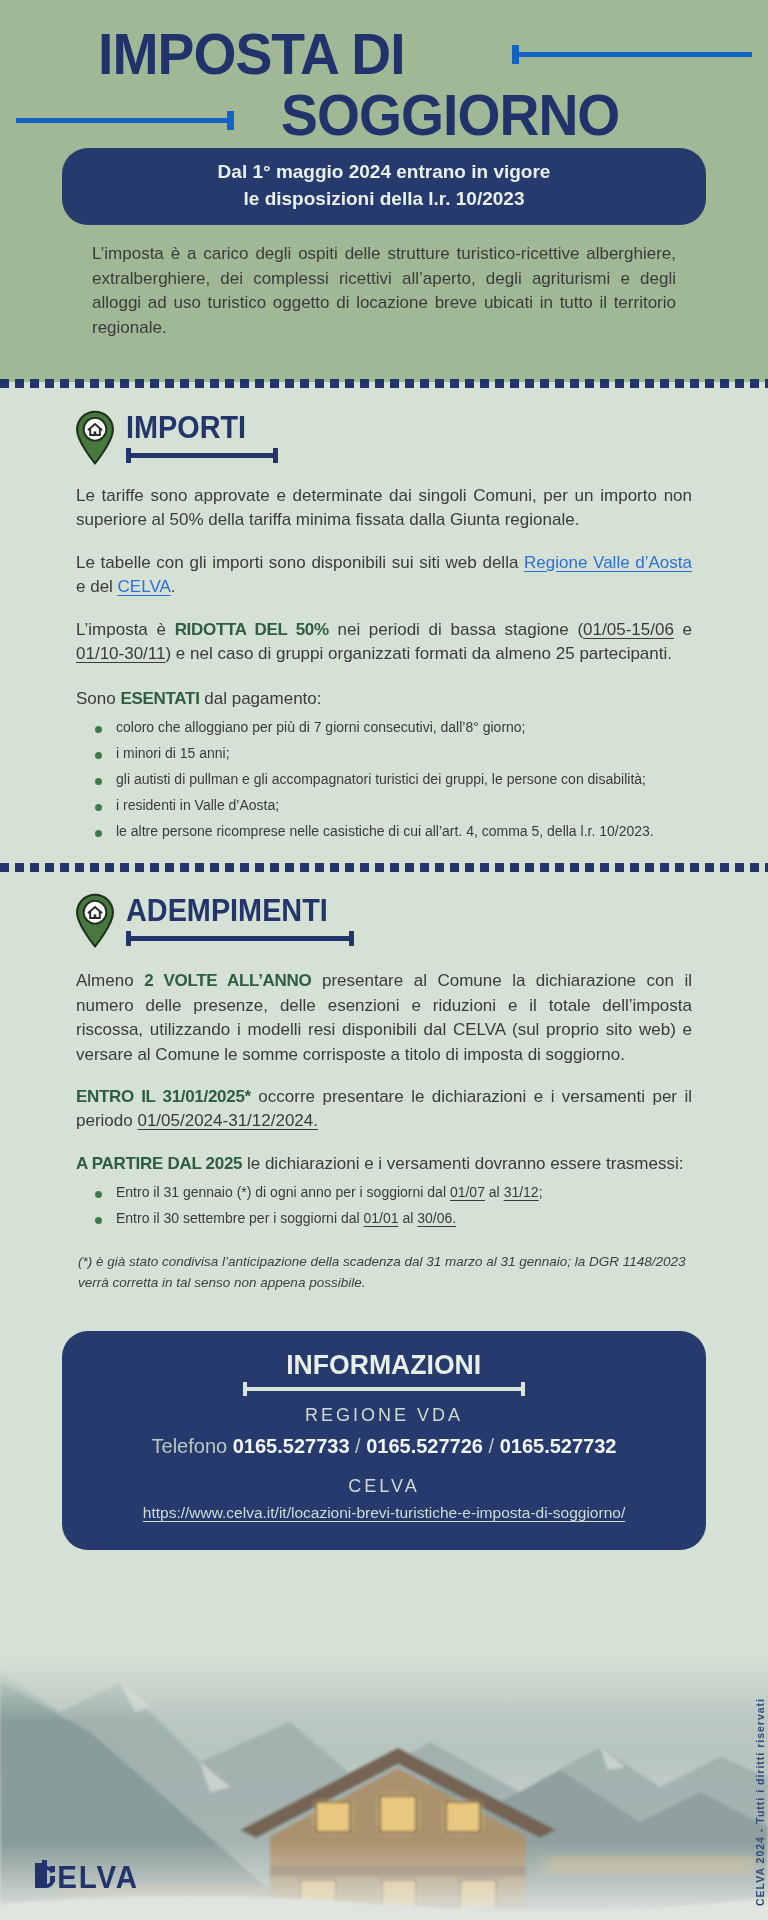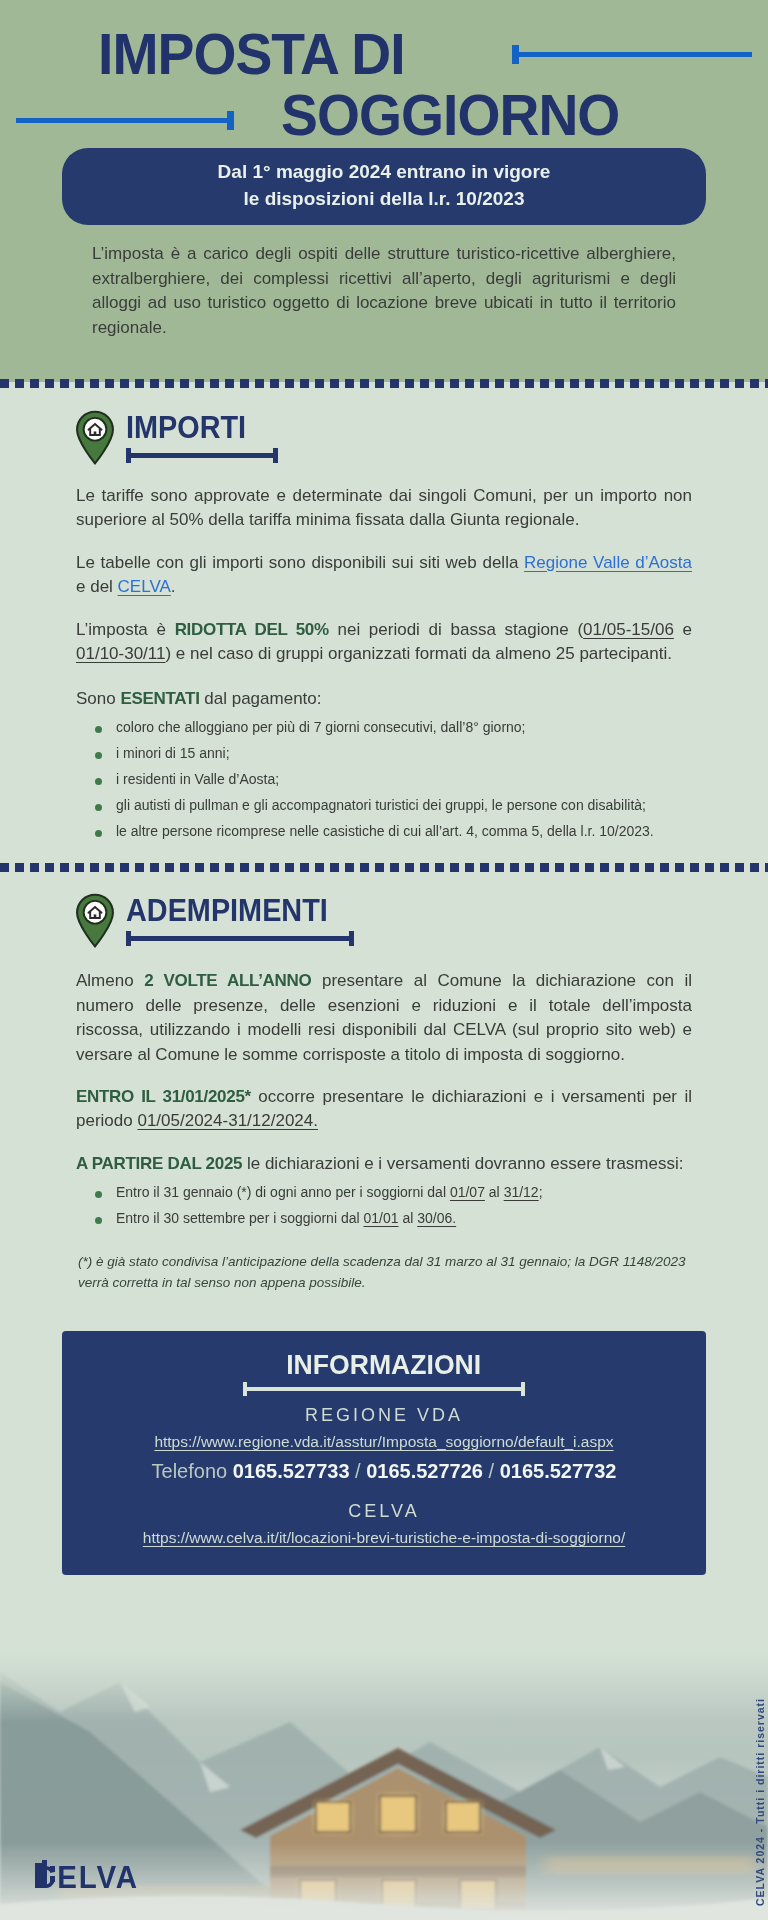--- a/index.html
+++ b/index.html
@@ -57,21 +57,21 @@
   ul.blist{ list-style:none; margin:6px 76px 0 0; padding-left:116px; }
   ul.blist li{ position:relative; text-align:justify; font-size:14px; line-height:1.43;
                color:#3a3c3a; font-weight:500; margin-top:6px; }
   ul.blist li::before{ content:''; position:absolute; left:-21px; top:9px; width:7px; height:7px;
                        border-radius:50%; background:#3e7b4b; }
 
   .footnote{ margin:24px 78px 0; font-style:italic; font-size:13.5px; line-height:1.5;
              color:#36453c; font-weight:500; }
 
   
-  .infobox{ width:644px; margin:38px auto 0; background:#263a6e; border-radius:4px;
+  .infobox{ width:644px; margin:38px auto 0; background:#263a6e; border-radius:26px;
             padding:18px 28px 28px; text-align:center; color:#d9e4da; position:relative; z-index:3; }
   .info-title{ font-size:28px; font-weight:800; color:#e8efe7; display:inline-block;
                transform:scaleX(.95); }
   .info-rule{ position:relative; height:4px; background:#d9e4da; width:282px; margin:6px auto 0; }
   .info-rule::before,.info-rule::after{ content:''; position:absolute; top:-5px; width:4px; height:14px; background:#d9e4da; }
   .info-rule::before{ left:0; } .info-rule::after{ right:0; }
   .org{ font-size:18px; letter-spacing:3px; margin-top:14px; color:#cfdcd2; font-weight:400; }
   .info-url{ display:inline-block; margin-top:7px; font-size:15.5px; color:#cfdcd2;
              text-decoration:underline; text-underline-offset:3px; cursor:pointer; }
   .phone-line{ margin-top:9px; font-size:20px; color:#b9c9bf; }
@@ -132,22 +132,22 @@
 
     <p class="para"><span>Le tabelle con gli importi sono disponibili sui siti web della </span><a class="link">Regione Valle d’Aosta</a><span> e del </span><a class="link">CELVA</a><span>.</span></p>
 
     <p class="para"><span>L’imposta è </span><span class="acc">RIDOTTA DEL 50%</span><span> nei periodi di bassa stagione (</span><span class="u">01/05-15/06</span><span> e </span><span class="u">01/10-30/11</span><span>) e nel caso di gruppi organizzati formati da almeno 25 partecipanti.</span></p>
 
     <p class="para" style="margin-top:20px"><span>Sono </span><span class="acc">ESENTATI</span><span> dal pagamento:</span></p>
 
     <ul class="blist">
       <li>coloro che alloggiano per più di 7 giorni consecutivi, dall’8° giorno;</li>
       <li>i minori di 15 anni;</li>
+      <li>gli autisti di pullman e gli accompagnatori turistici dei gruppi, le persone con disabilità;</li>
       <li>i residenti in Valle d’Aosta;</li>
-      <li>gli autisti di pullman e gli accompagnatori turistici dei gruppi, le persone con disabilità;</li>
       <li>le altre persone ricomprese nelle casistiche di cui all’art. 4, comma 5, della l.r. 10/2023.</li>
     </ul>
     <div style="height:20px"></div>
   </section>
 
   <div class="divider mid"></div>
 
   <section class="section">
     <div class="sec-head">
       <svg class="pin" viewBox="0 0 48 64">
@@ -176,21 +176,20 @@
 
     <p class="footnote">(*) è già stato condivisa l’anticipazione della scadenza dal 31 marzo al 31 gennaio; la DGR 1148/2023 verrà corretta in tal senso non appena possibile.</p>
   </section>
 
   <div class="infobox">
     <div>
       <span class="info-title">INFORMAZIONI</span>
       <div class="info-rule"></div>
     </div>
     <div class="org">REGIONE VDA</div>
-    <a class="info-url">https://www.regione.vda.it/asstur/Imposta_soggiorno/default_i.aspx</a>
     <div class="phone-line"><span>Telefono </span><b>0165.527733</b><span> / </span><b>0165.527726</b><span> / </span><b>0165.527732</b></div>
     <div class="org" style="margin-top:18px">CELVA</div>
     <a class="info-url">https://www.celva.it/it/locazioni-brevi-turistiche-e-imposta-di-soggiorno/</a>
   </div>
 
   <div class="photo">
     <svg width="768" height="268" viewBox="0 0 768 268" preserveAspectRatio="none">
       <defs>
         <filter id="soft">
             <feGaussianBlur stdDeviation="1.6"></feGaussianBlur>

